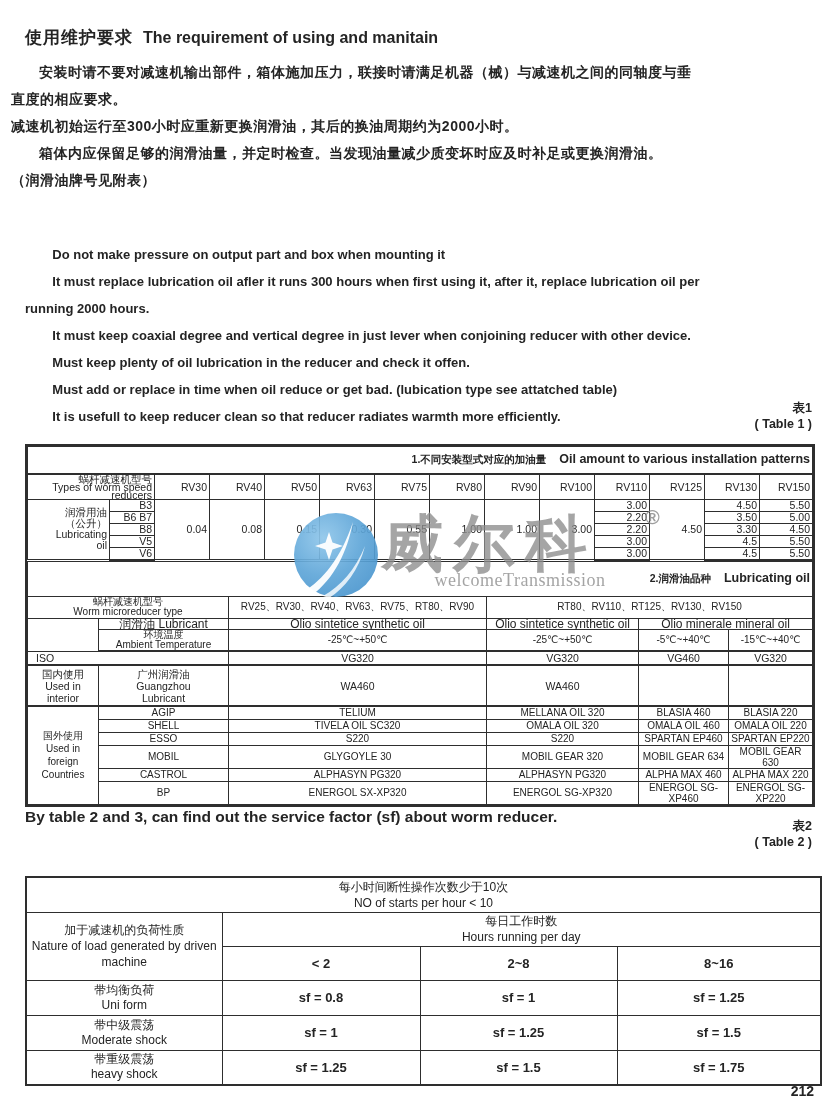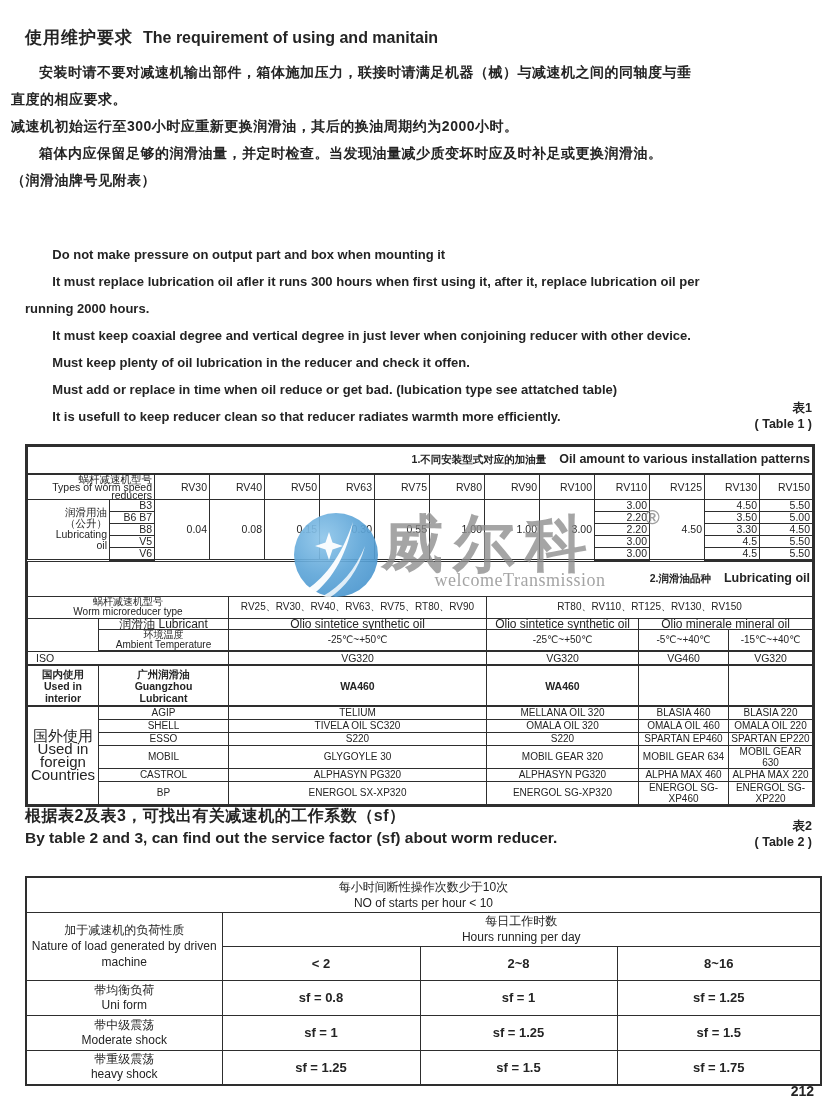--- a/index.html
+++ b/index.html
@@ -48,21 +48,21 @@
   .tA .labCell { font-size:10px; line-height:12px; }
   .tA .lastDR td { border-bottom:2px solid #2e2e2e; }
 
   .tB td { font-size:10.5px; }
   .tB .rowTitle td { height:35px; border-bottom:1.5px solid #2e2e2e;text-align:right; }
   .tB .typeRow td { height:22px; font-size:10px; line-height:10px; }
   .tB .lubRow td { height:11px; font-size:12px; line-height:10px; }
   .tB .ambRow td { height:22px; font-size:10px; line-height:10px; border-bottom:2px solid #2e2e2e;margin-left:37px; }
   .tB .isoRow td { height:12px; font-size:10.5px; border-bottom:2px solid #2e2e2e; }
   .tB .isoLab { text-align:left; padding-left:8px; }
-  .tB .domRow td { height:41px; font-size:10.5px; line-height:12px; border-bottom:2px solid #2e2e2e;font-weight:bold; }
+  .tB .domRow td { height:41px; font-size:10.5px; line-height:12px; border-bottom:2px solid #2e2e2e; }
   .tB .fr td { height:13px; font-size:10px; line-height:11px; }
   .tB .sm { font-size:6.5px; letter-spacing:0; }
 
   .table2 { position:absolute; top:876px; left:25px; width:797px; border:2px solid #2e2e2e; }
   .table2 td { font-size:12px; }
   .table2 .h1 td { height:35px; line-height:16px; }
   .table2 .h2 td { height:34px; line-height:16px; }
   .table2 .h3 td { height:34px; font-size:13px; font-weight:bold; }
   .table2 .drow td { height:35px; line-height:15px; }
   .table2 .sf { font-weight:bold; font-size:13px; }
@@ -260,21 +260,21 @@
           <div>广州润滑油</div>
           <div>Guangzhou</div>
           <div>Lubricant</div>
         </td>
         <td>WA460</td>
         <td>WA460</td>
         <td></td>
         <td></td>
       </tr>
       <tr class="fr">
-        <td rowspan="6" style="font-size:15px; line-height:13px;">
+        <td rowspan="6" style="font-size:10px; line-height:13px;">
           <div>国外使用</div>
           <div>Used in</div>
           <div>foreign</div>
           <div>Countries</div>
         </td>
         <td>AGIP</td>
         <td>TELIUM</td>
         <td>MELLANA OIL 320</td>
         <td class="sm">BLASIA 460</td>
         <td class="sm">BLASIA 220</td>
@@ -331,21 +331,20 @@
       <path d="M 36 20 L 39.5 30.5 L 50 34 L 39.5 37.5 L 36 48 L 32.5 37.5 L 22 34 L 32.5 30.5 Z" fill="#ffffff" opacity="0.95"></path>
       <path d="M 10 80 C 30 68, 48 46, 60 10 C 54 40, 42 66, 18 84 Z" fill="#ffffff" opacity="0.95"></path>
       <path d="M 30 84 C 48 74, 62 58, 72 34 C 66 58, 52 76, 36 86 Z" fill="#ffffff" opacity="0.8"></path>
     </svg>
     <div class="wm-text">威尔科</div>
     <div class="wm-reg">®</div>
     <div class="wm-sub">welcomeTransmission</div>
   </div>
 
   <div class="sec2-head">
-    <div class="zh">根据表2及表3，可找出有关减速机的工作系数（sf）</div>
     <div class="en">By table 2 and 3, can find out the service factor (sf) about worm reducer.</div>
   </div>
 
   <div class="tbl-label t2">
     <div>表2</div>
     <div>( Table 2 )</div>
   </div>
 
   <table class="table2">
     <colgroup>

